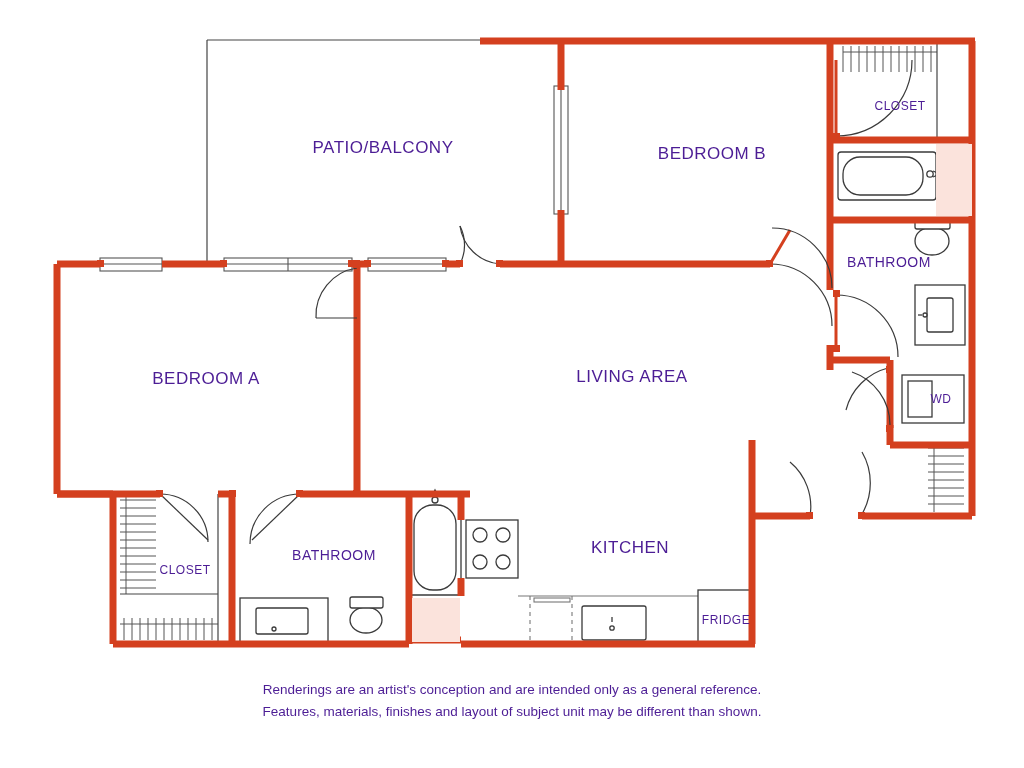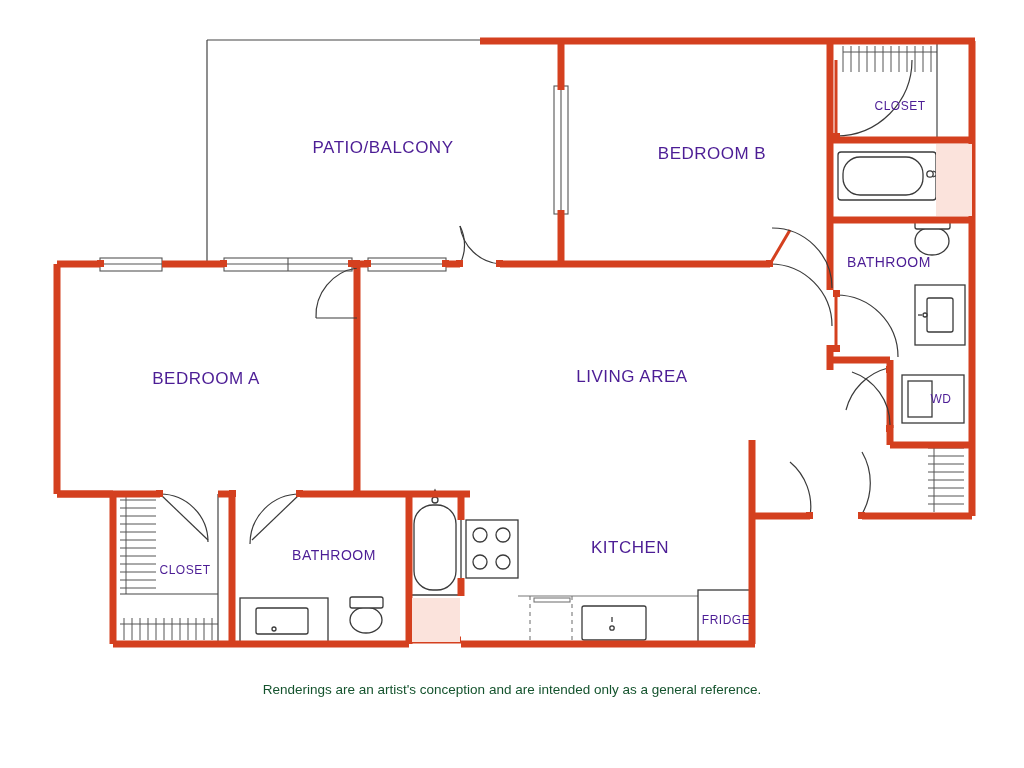--- a/index.html
+++ b/index.html
@@ -32,21 +32,21 @@
   }
   .label-lg { font-size: 17px; }
   .label-md { font-size: 14px; }
   .label-sm { font-size: 12px; }
   .disclaimer {
     position: absolute;
     left: 0;
     width: 1024px;
     text-align: center;
     font-size: 13.5px;
-    color: #14532d;
+    color: #4c1d95;
     font-family: "Liberation Sans", sans-serif;
   }
   .disclaimer.line1 { top: 682px; }
   .disclaimer.line2 { top: 704px; }
   svg { display: block; }
 </style>
 </head>
 <body>
 
 <div id="floorplan-root">
@@ -326,13 +326,14 @@
   <div class="room-label label-md" style="left:889px; top:262px;">BATHROOM</div>
   <div class="room-label label-lg" style="left:206px; top:379px;">BEDROOM A</div>
   <div class="room-label label-lg" style="left:588px; top:377px;margin-left:44px;">LIVING AREA</div>
   <div class="room-label label-sm" style="left:941px; top:399px;">WD</div>
   <div class="room-label label-sm" style="left:185px; top:570px;">CLOSET</div>
   <div class="room-label label-md" style="left:334px; top:555px;">BATHROOM</div>
   <div class="room-label label-lg" style="left:630px; top:548px;">KITCHEN</div>
   <div class="room-label label-sm" style="left:726px; top:620px;">FRIDGE</div>
 
   <div class="disclaimer line1">Renderings are an artist's conception and are intended only as a general reference.</div>
+  <div class="disclaimer line2">Features, materials, finishes and layout of subject unit may be different than shown.</div>
 </div>
 
 </body></html>

